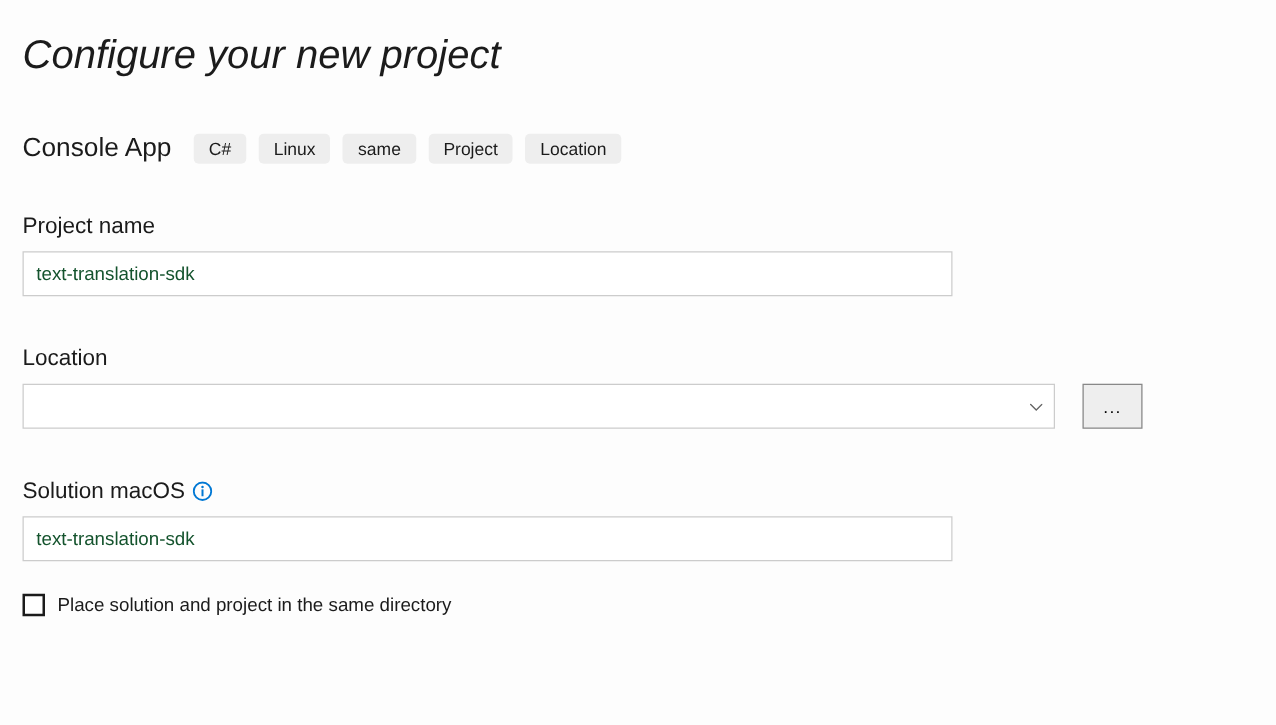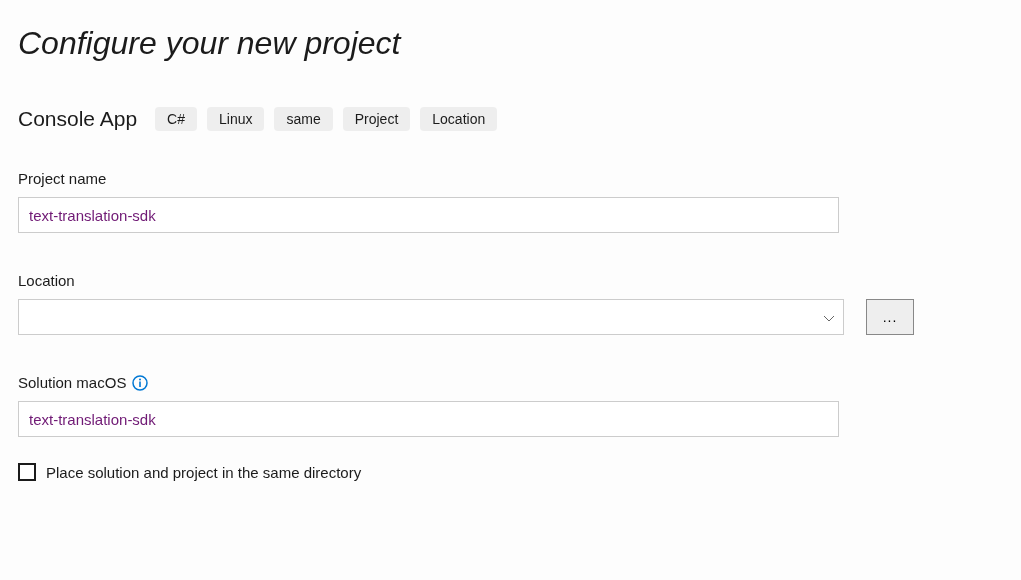--- a/index.html
+++ b/index.html
@@ -41,36 +41,36 @@
       background: #eeeeee;
       border-radius: 4px;
       padding: 4px 12px;
       font-size: 14px;
       color: #1b1b1b;
     }
     .field-group {
       margin-bottom: 26px;
     }
     .field-label {
-      font-size: 15px;
+      font-size: 18px;
       margin-bottom: 10px;
       display: flex;
       align-items: center;
       gap: 6px;
       margin-top: 39px;
     }
     .text-input {
-      width: 821px;
+      width: 744px;
       height: 36px;
       border: 1px solid #cccccc;
       padding: 16px 10px;
       font-size: 15px;
       font-family: inherit;
       background: #ffffff;
-      color: #701a75;
+      color: #14532d;
     }
     .location-row {
       display: flex;
       align-items: center;
       gap: 22px;
     }
     .combo-wrap {
       position: relative;
       width: 826px;
     }

